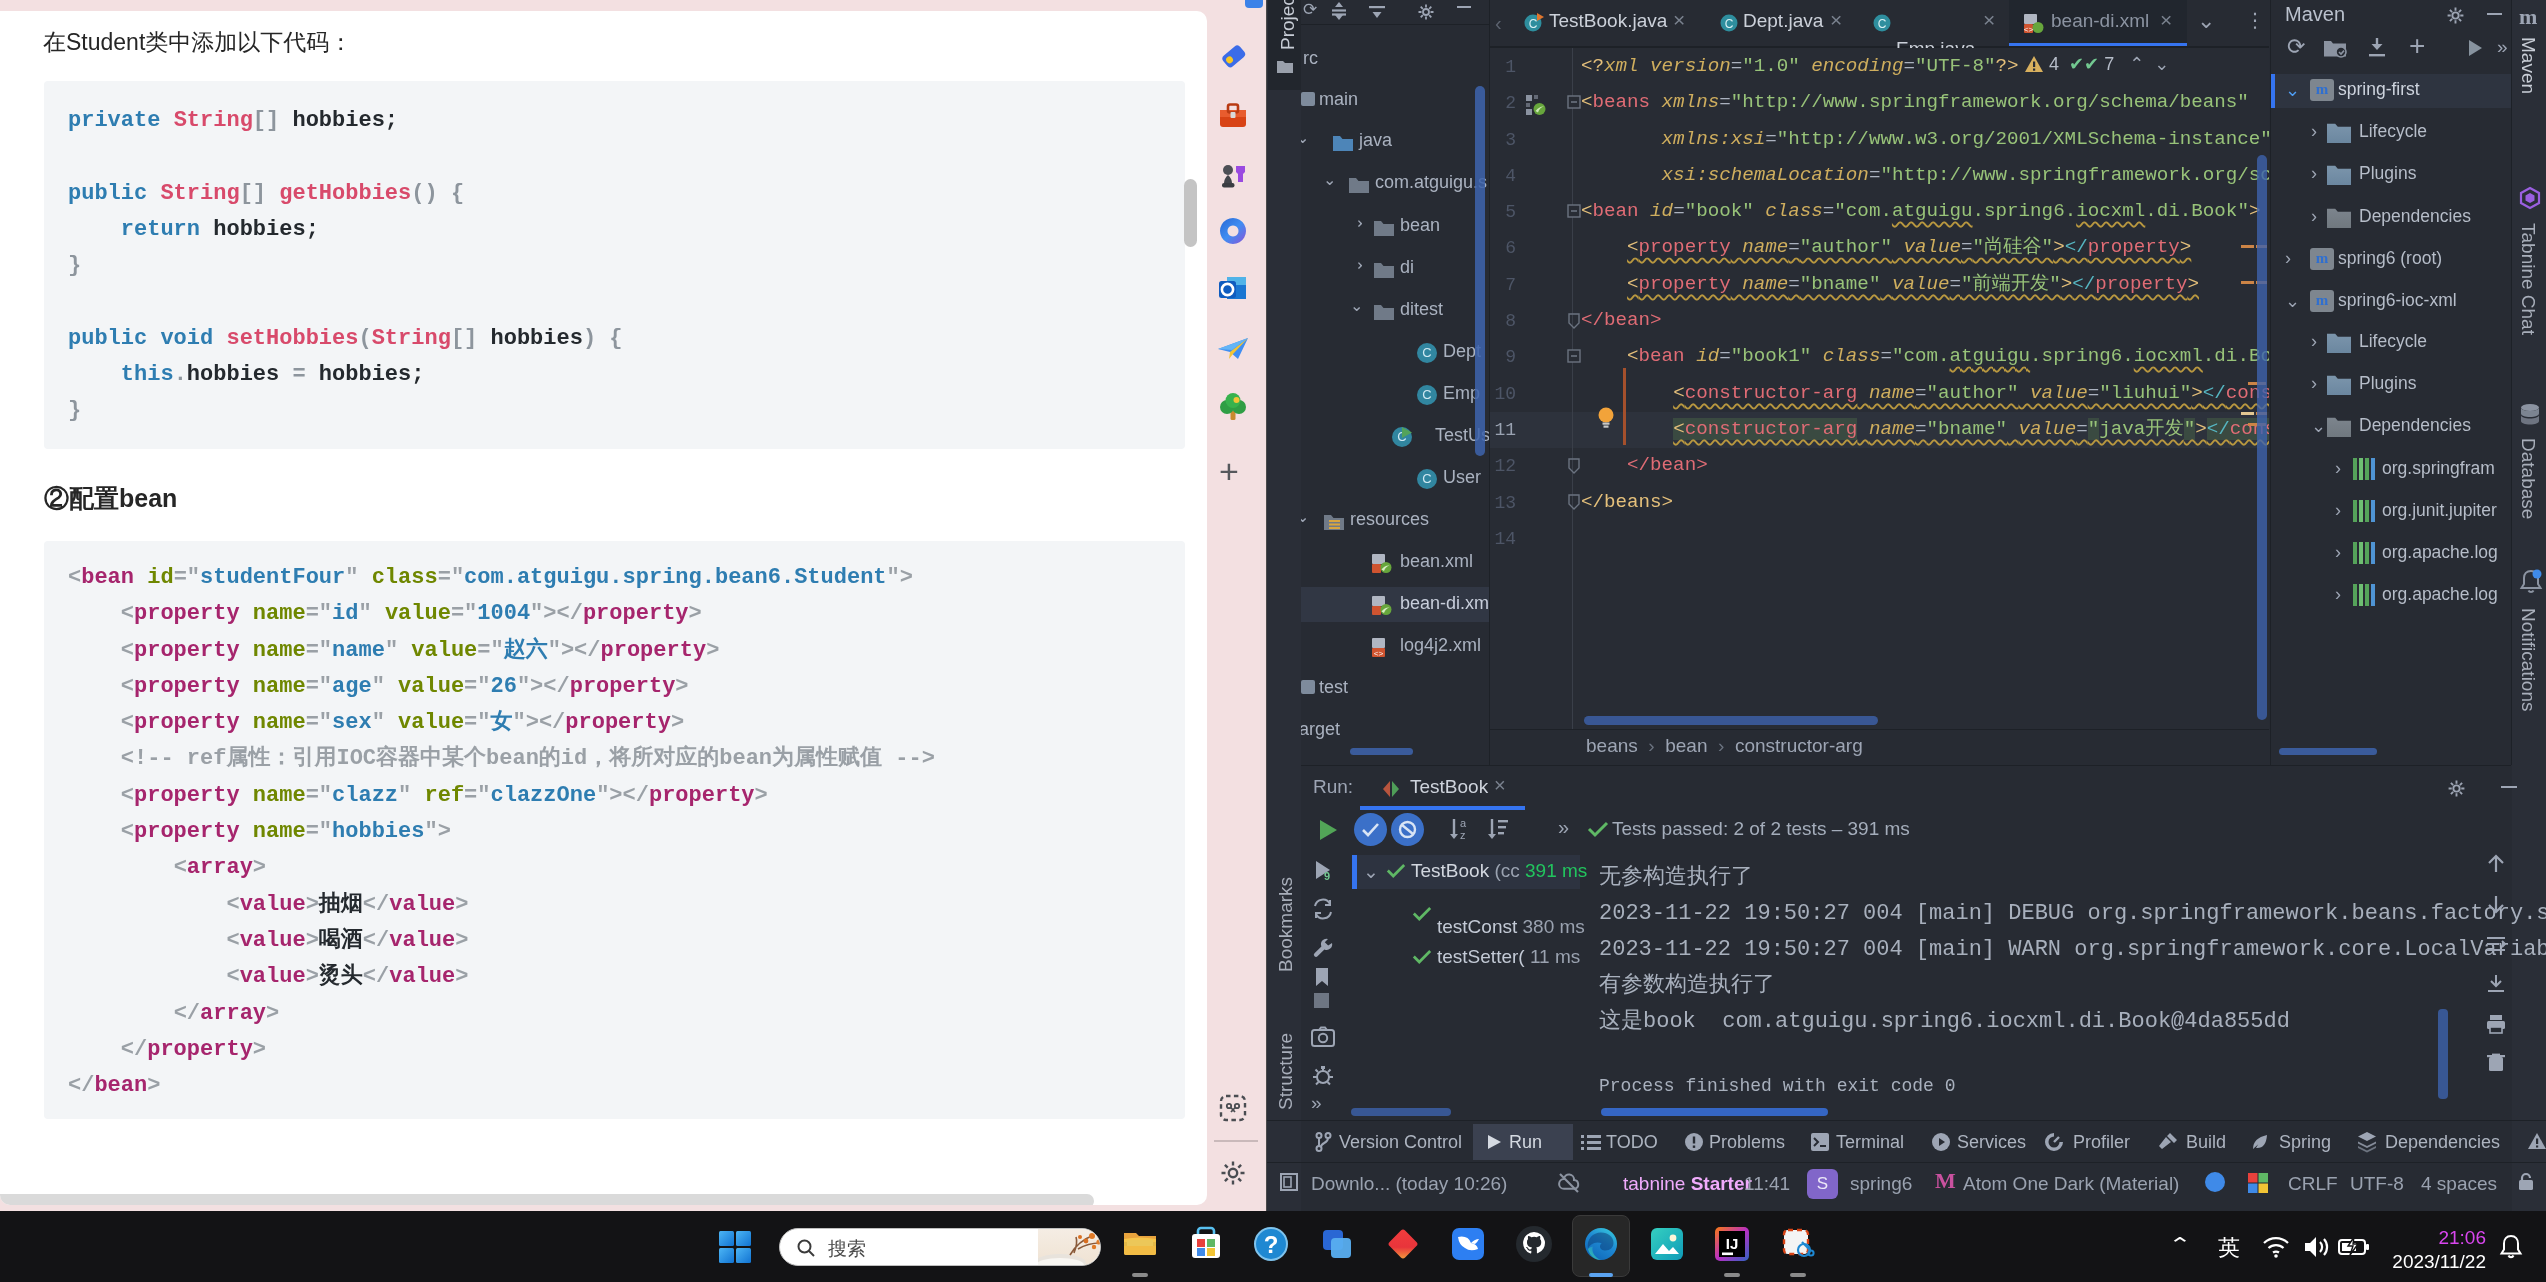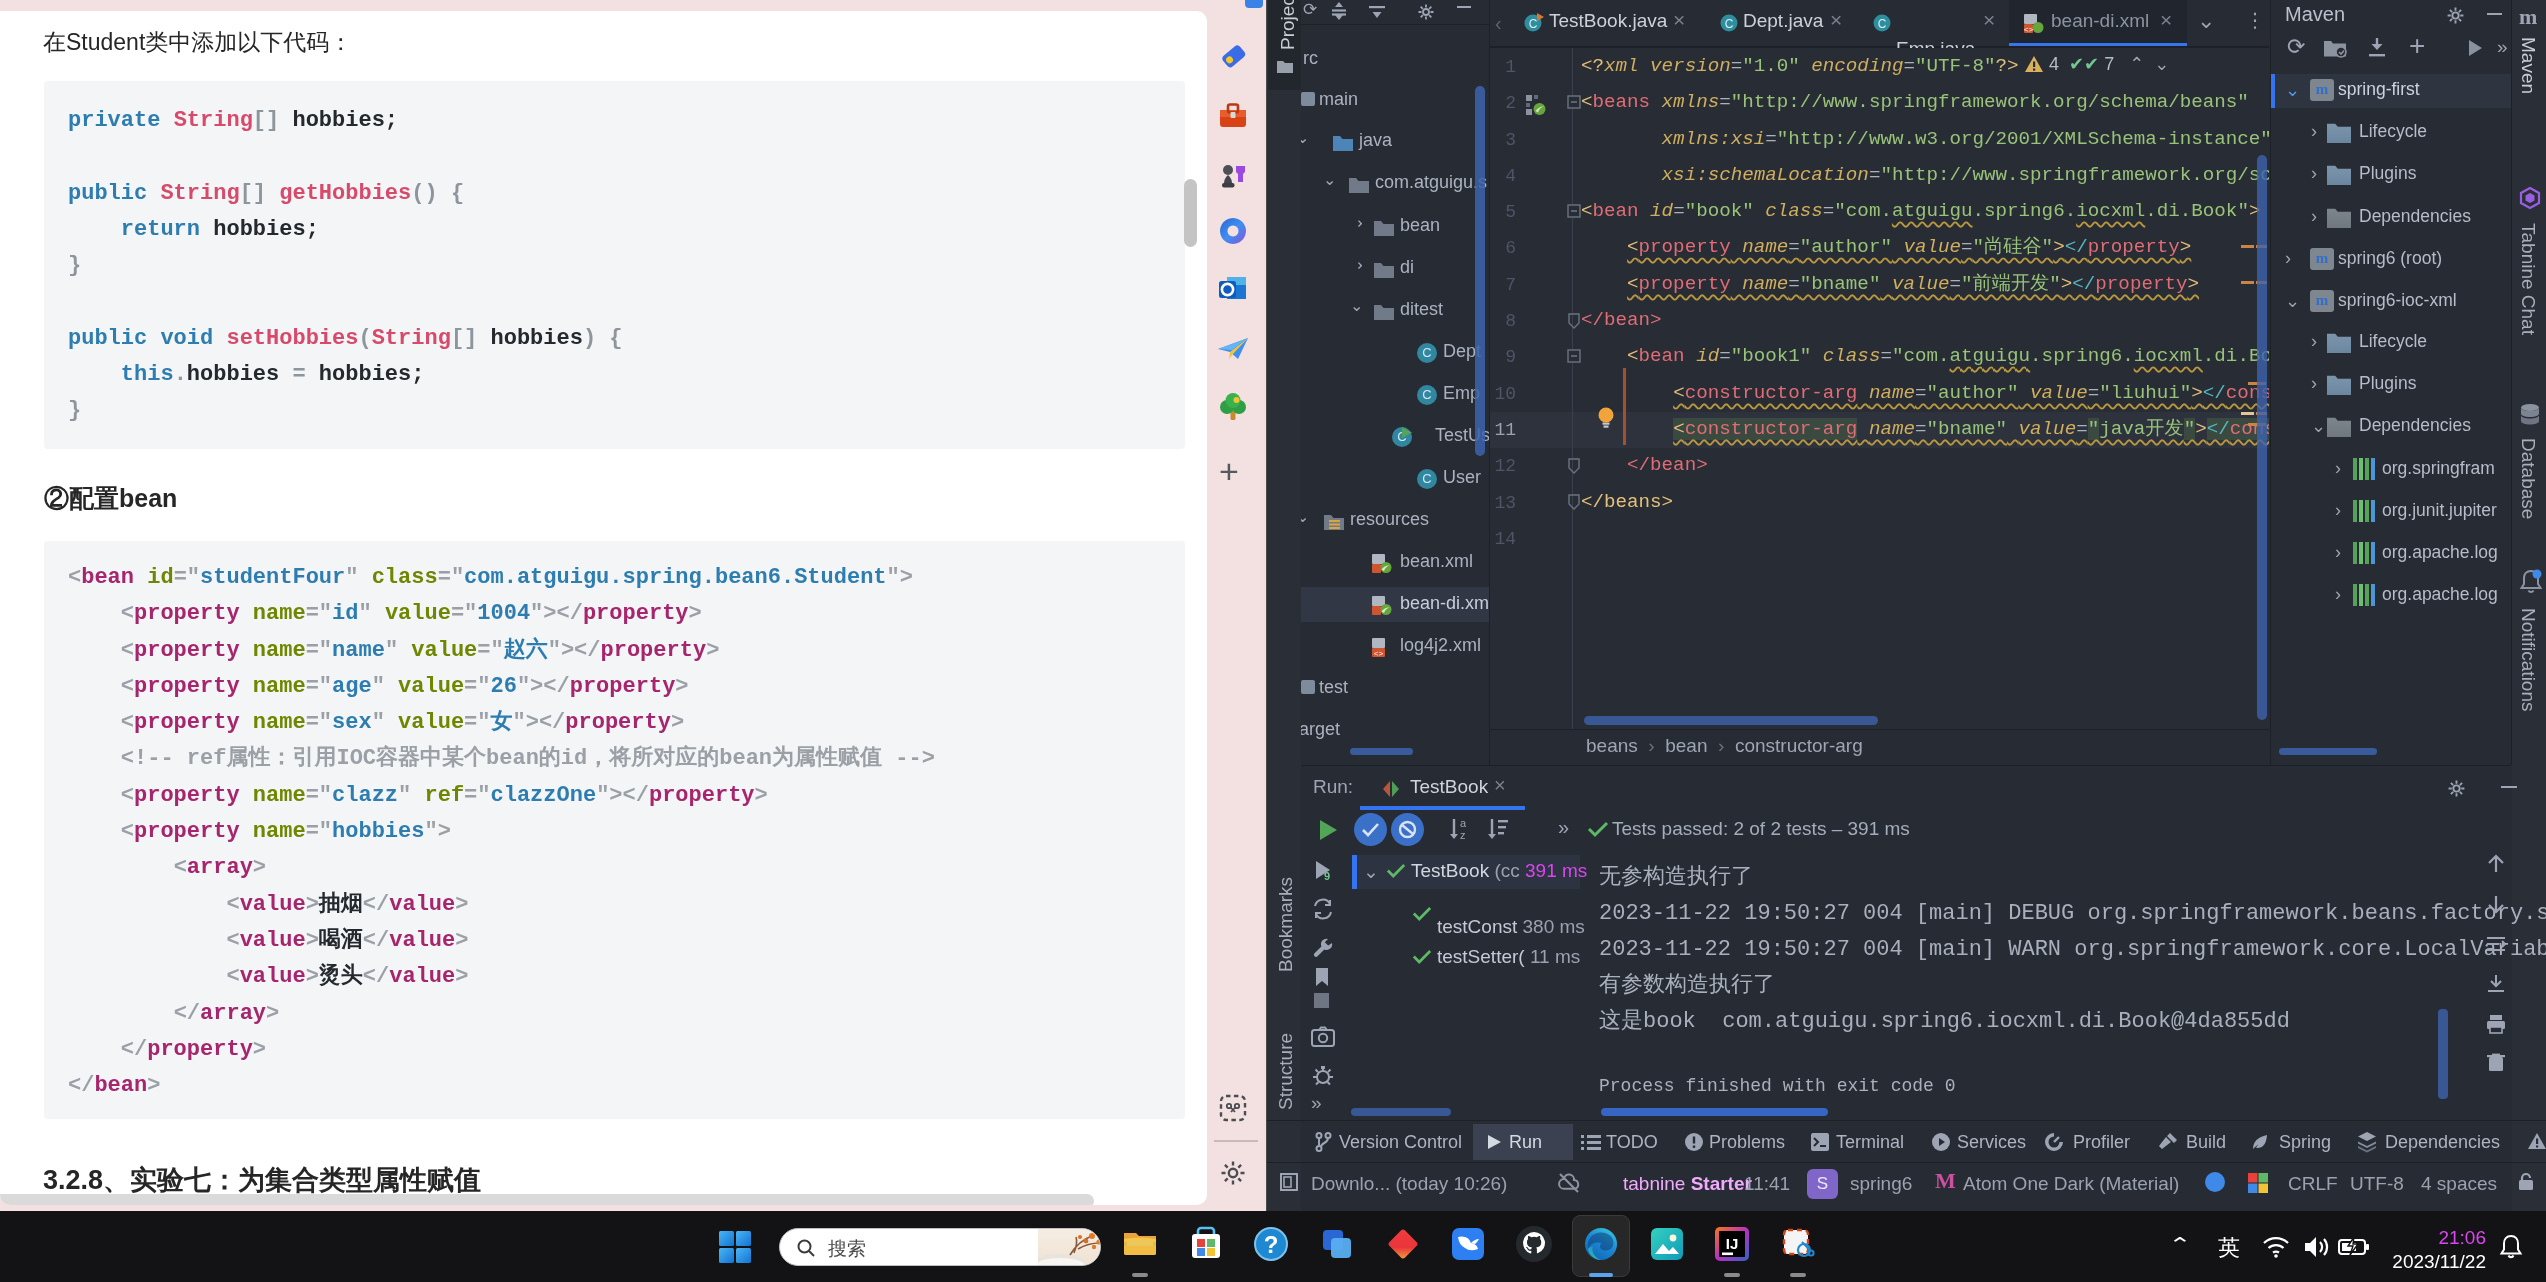--- a/index.html
+++ b/index.html
@@ -100,21 +100,20 @@
     <span class="pun">&lt;</span><span class="tag">property</span> <span class="attr">name</span><span class="pun">="</span><span class="val">clazz</span><span class="pun">"</span> <span class="attr">ref</span><span class="pun">="</span><span class="val">clazzOne</span><span class="pun">"&gt;&lt;/</span><span class="tag">property</span><span class="pun">&gt;</span>
     <span class="pun">&lt;</span><span class="tag">property</span> <span class="attr">name</span><span class="pun">="</span><span class="val">hobbies</span><span class="pun">"&gt;</span>
         <span class="pun">&lt;</span><span class="tag">array</span><span class="pun">&gt;</span>
             <span class="pun">&lt;</span><span class="tag">value</span><span class="pun">&gt;</span>抽烟<span class="pun">&lt;/</span><span class="tag">value</span><span class="pun">&gt;</span>
             <span class="pun">&lt;</span><span class="tag">value</span><span class="pun">&gt;</span>喝酒<span class="pun">&lt;/</span><span class="tag">value</span><span class="pun">&gt;</span>
             <span class="pun">&lt;</span><span class="tag">value</span><span class="pun">&gt;</span>烫头<span class="pun">&lt;/</span><span class="tag">value</span><span class="pun">&gt;</span>
         <span class="pun">&lt;/</span><span class="tag">array</span><span class="pun">&gt;</span>
     <span class="pun">&lt;/</span><span class="tag">property</span><span class="pun">&gt;</span>
 <span class="pun">&lt;/</span><span class="tag">bean</span><span class="pun">&gt;</span></pre>
 
-  <div class="abs" style="left:43px; top:1151px; font-size:27px; font-weight:bold; color:#262626;">3.2.8、实验七：为集合类型属性赋值</div>
 
   <div class="abs" style="left:1184px; top:168px; width:13px; height:68px; background:#c4c4c4; border-radius:7px;"></div>
 
   <div class="abs" style="left:0; top:1183px; width:1094px; height:14px; background:#dadada; border-radius:0 7px 7px 0;"></div>
 </div>
 </div>
 
 <div id="docside">
 
   <div class="abs" style="left:38px; top:-8px; width:18px; height:16px; background:#3b82e8; border-radius:4px;"></div>
@@ -673,21 +672,21 @@
           <path d="M10 2 h4 v3 h-4 z" fill="#9da5b4"></path>
         </svg></div>
   <div class="rticon" style="top:1092px; color:#9da5b4; font-size:19px;">»</div>
 
   <div class="abs" style="left:85px; top:855px; width:228px; height:34px; background:#2d3340;"></div>
   <div class="abs" style="left:85px; top:855px; width:5px; height:34px; background:#3574f0;"></div>
   <div class="abs" style="left:96px; top:860px; color:#9da5b4; font-size:19px;">⌄</div>
   <svg class="abs" style="left:119px; top:862px;" width="20" height="17" viewBox="0 0 22 18">
         <path d="M2 9 l6 6 L20 3" fill="none" stroke="#5fb865" stroke-width="3"></path>
       </svg>
-  <div class="abs" style="left:144px; top:860px; font-size:19px; color:#d2d7df;">TestBook <span style="color:#9aa2b0;">(cc</span> <span style="color:#d946ef;">391 ms</span></div>
+  <div class="abs" style="left:144px; top:860px; font-size:19px; color:#d2d7df;">TestBook <span style="color:#9aa2b0;">(cc</span> <span style="color:#22c55e;">391 ms</span></div>
   <svg class="abs" style="left:145px; top:905px;" width="20" height="17" viewBox="0 0 22 18">
         <path d="M2 9 l6 6 L20 3" fill="none" stroke="#5fb865" stroke-width="3"></path>
       </svg>
   <div class="abs" style="left:170px; top:903px; font-size:19px; color:#c3cad6;margin-top:13px;">testConst <span style="color:#9aa2b0;">380 ms</span></div>
   <svg class="abs" style="left:145px; top:948px;" width="20" height="17" viewBox="0 0 22 18">
         <path d="M2 9 l6 6 L20 3" fill="none" stroke="#5fb865" stroke-width="3"></path>
       </svg>
   <div class="abs" style="left:170px; top:946px; font-size:19px; color:#c3cad6;">testSetter( <span style="color:#9aa2b0;">11 ms</span></div>
 
   <div class="abs mono" style="left:332px; top:860px; font-size:22px; line-height:36px; color:#a8b0bd; white-space:pre;">无参构造执行了

